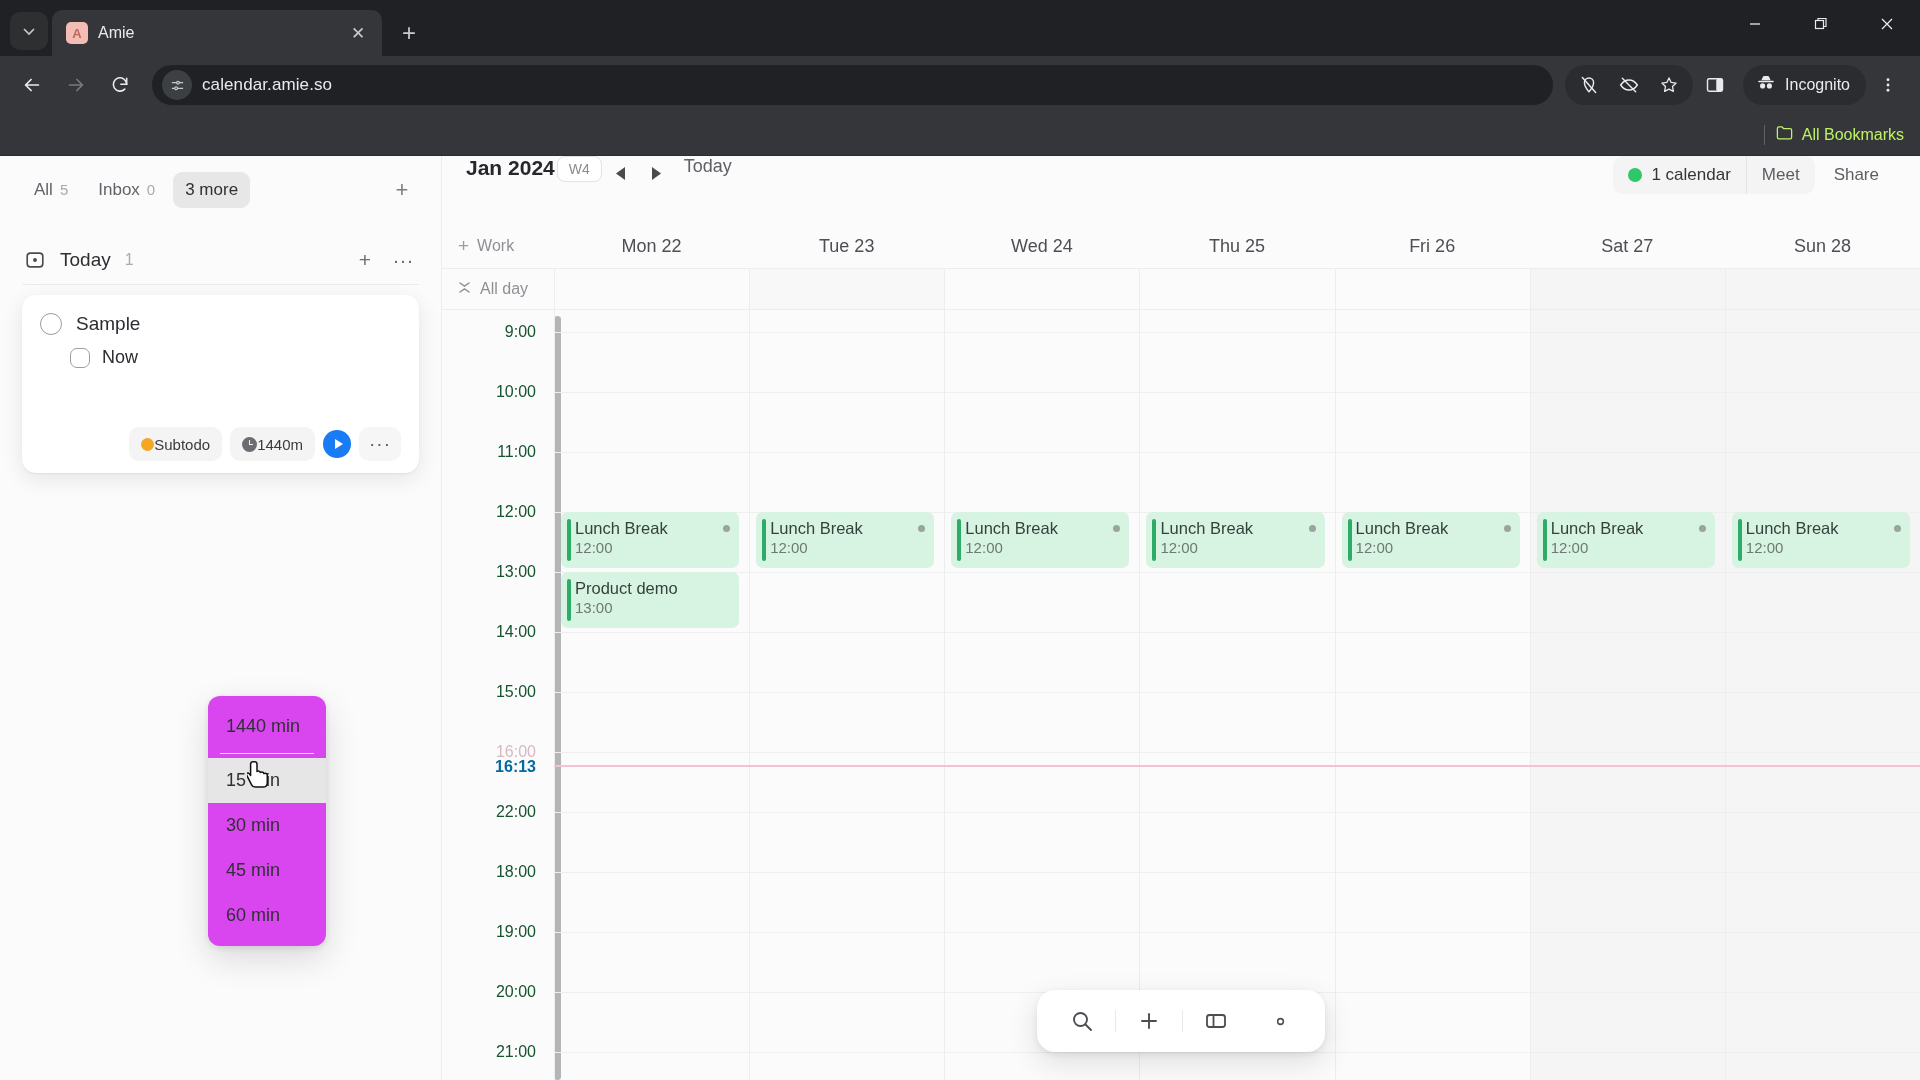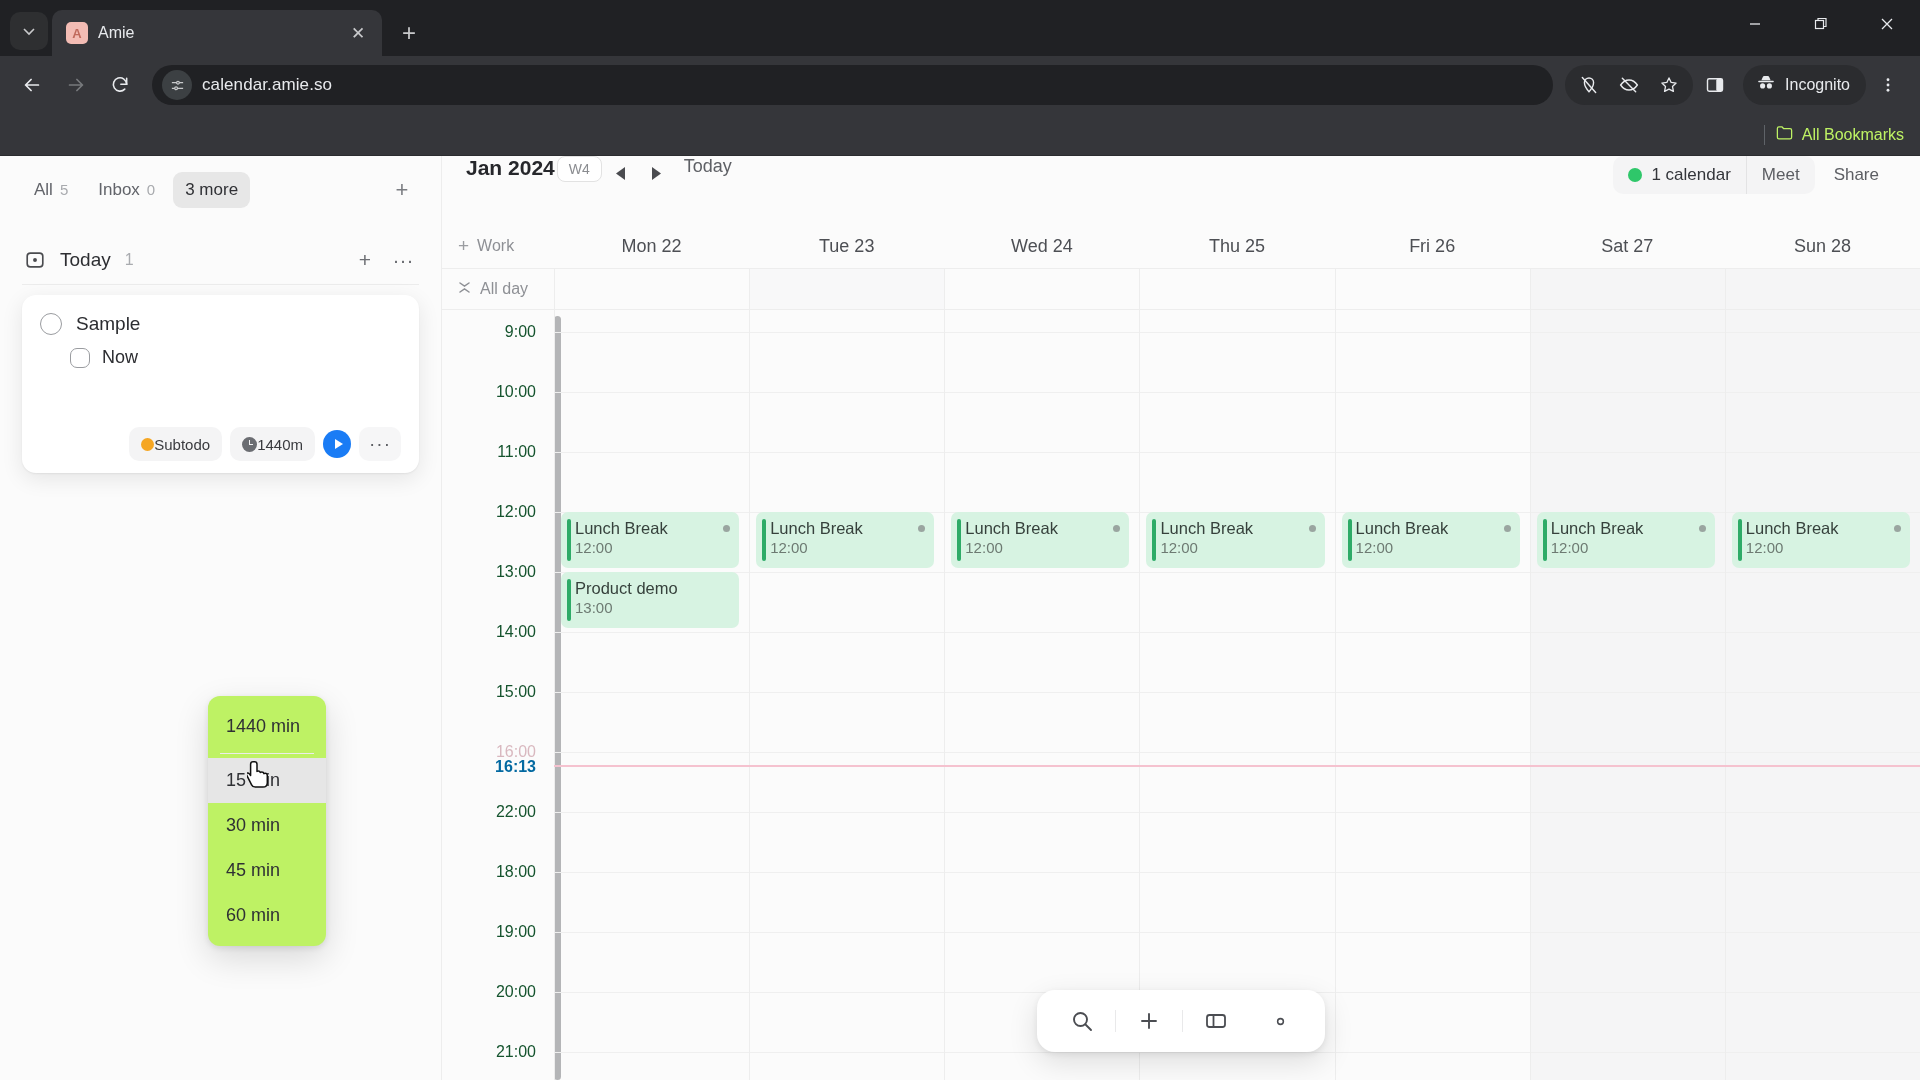--- a/index.html
+++ b/index.html
@@ -130,21 +130,21 @@
               align-items: center; justify-content: center; cursor: pointer; flex: 0 0 28px; }
   .play-btn::after { content:""; border-left: 8px solid #fff; border-top: 5px solid transparent;
                      border-bottom: 5px solid transparent; margin-left: 3px; }
   .more-chip { height: 34px; width: 42px; border-radius: 10px; background: #f6f6f7; display: flex;
                align-items: center; justify-content: center; color: #5d5f64; font-size: 19px;
                letter-spacing: 1px; cursor: pointer; }
 
   
   .dropdown {
     position: absolute; left: 208px; top: 540px; width: 118px;
-    background: #bef264; border-radius: 12px;
+    background: #d946ef; border-radius: 12px;
     box-shadow: 0 2px 6px rgba(0,0,0,.09), 0 12px 34px rgba(0,0,0,.14);
     padding: 8px 0; z-index: 40;
   }
   .dd-item { height: 45px; display: flex; align-items: center; padding: 0 18px;
              font-size: 18px; color: #2f3034; cursor: pointer; }
   .dd-item.selected { background: #e6e6e6; }
   .dd-sep { height: 1px; background: #ececec; margin: 4px 12px; }
   .cursor-hand { position: absolute; left: 247px; top: 604px; z-index: 60; pointer-events: none; }
 
   

